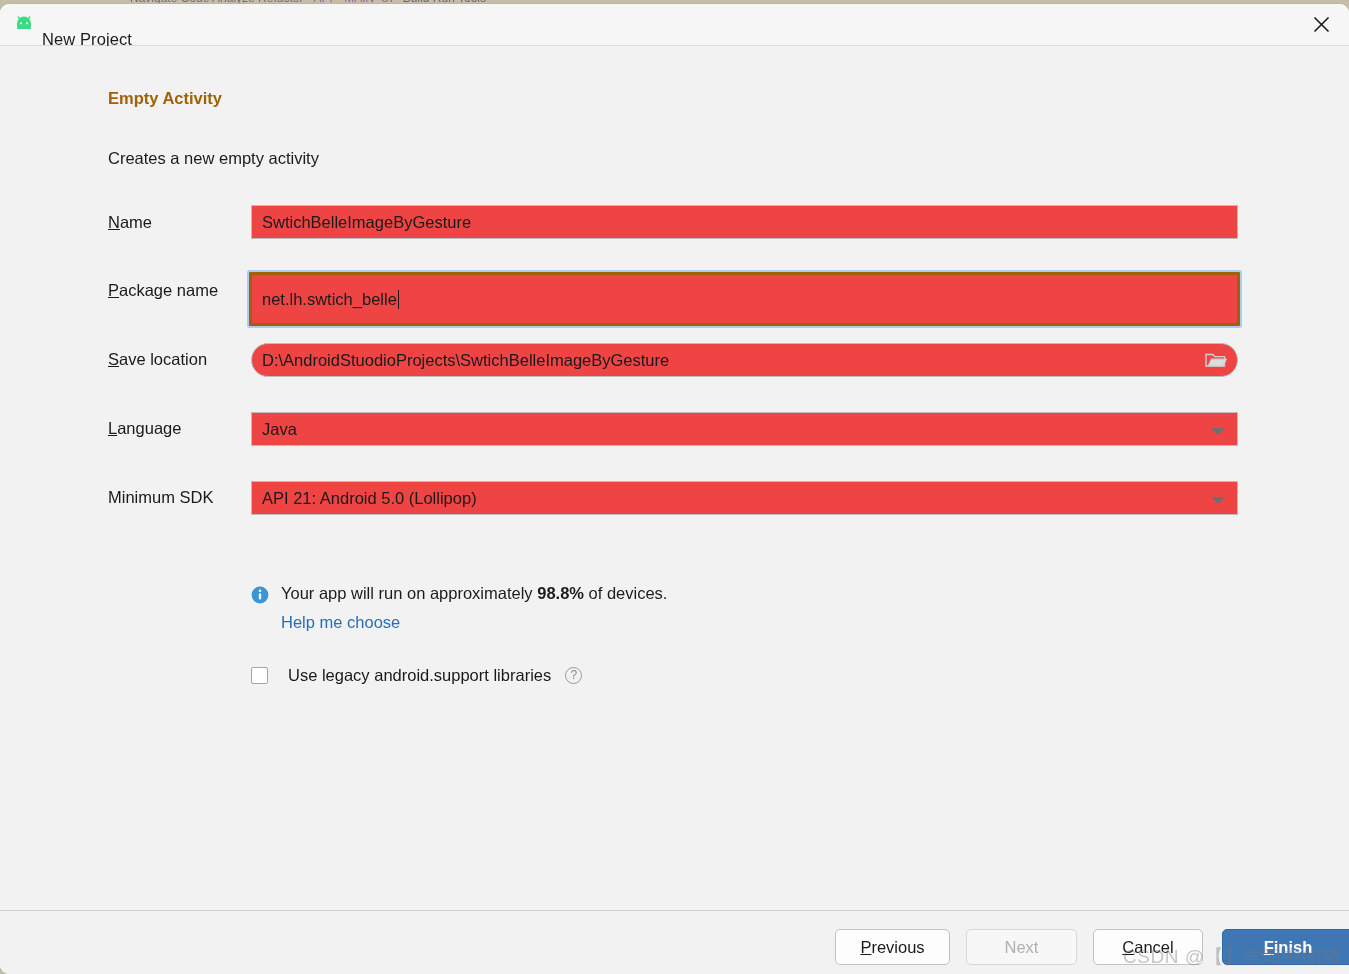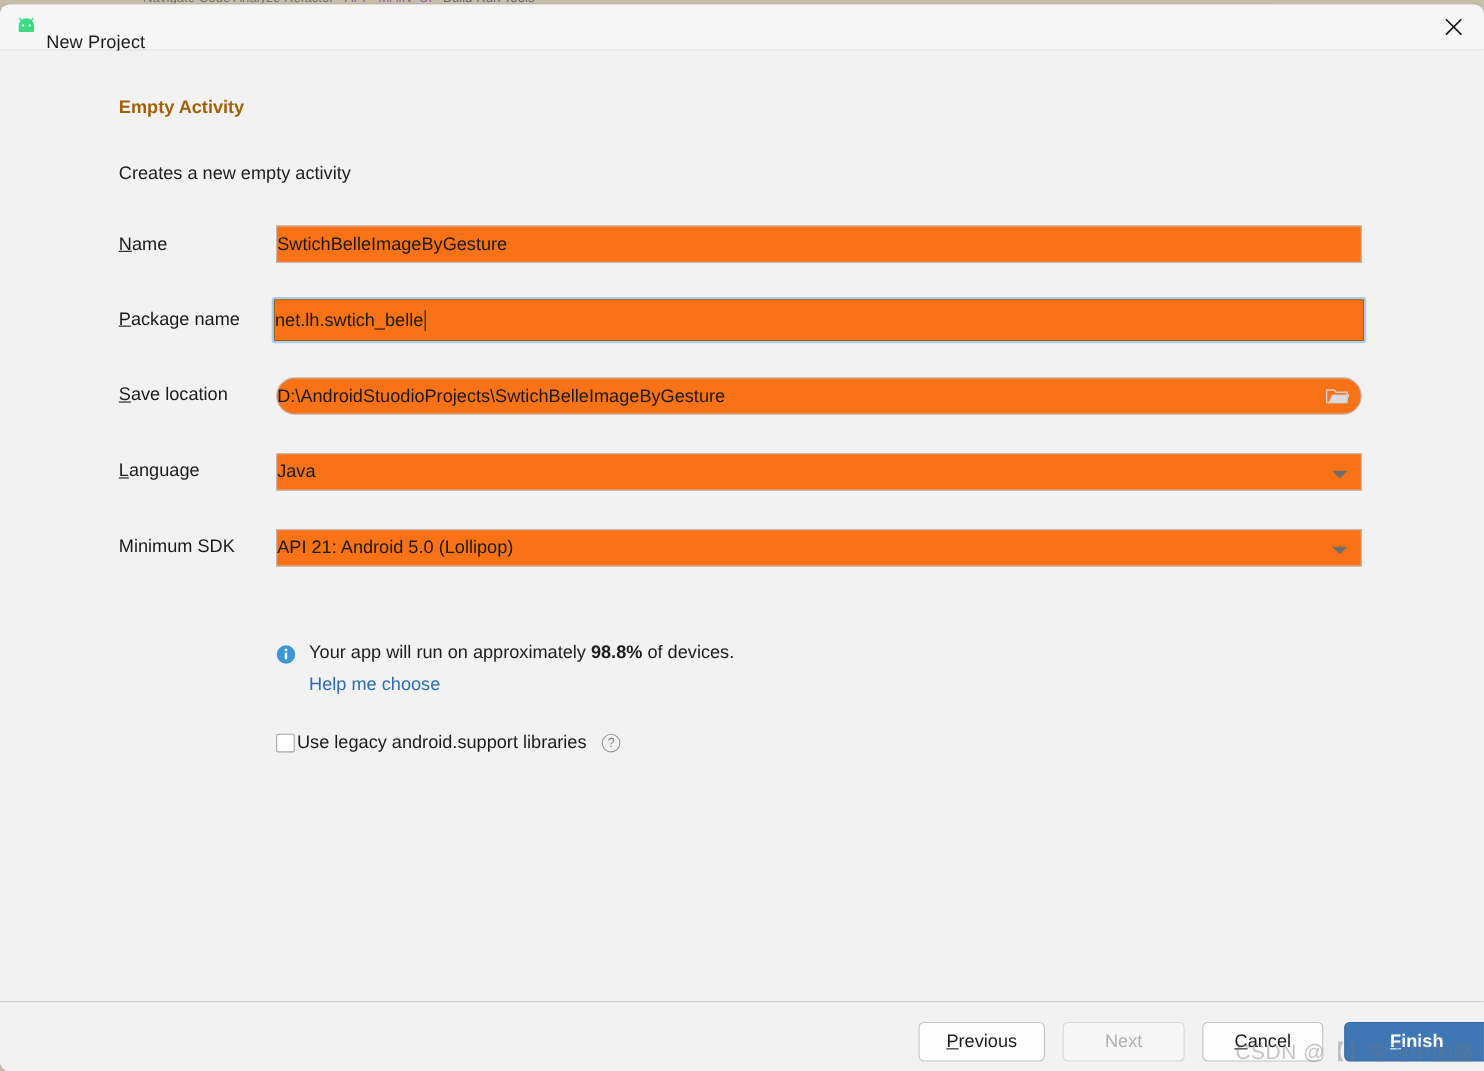--- a/index.html
+++ b/index.html
@@ -106,34 +106,35 @@
     color: #1a1a1a;
     white-space: nowrap;
   }
   .row-label u { text-decoration: underline; text-underline-offset: 1px; }
 
   .field {
     position: absolute;
     left: 251px;
     width: 987px;
     height: 34px;
-    background: #f97316;
+    background: #ef4444;
     border: 1px solid #bdbdbd;
     box-sizing: border-box;
     font-size: 16.5px;
     color: #1a1a1a;
     display: flex;
     align-items: center;
+    padding-left: 10px;
     box-sizing: border-box;
   }
   .field.focused {
     left: 249px;
     width: 991px;
-    height: 38px;
-    border: 1px solid #a16207;
+    height: 54px;
+    border: 3px solid #a16207;
     box-shadow: 0 0 0 2px #a8cdee;
     border-radius: 1px;
   }
   .caret {
     display: inline-block;
     width: 1px;
     height: 19px;
     background: #1a1a1a;
     margin-left: 1px;
     vertical-align: middle;
@@ -183,21 +184,21 @@
     align-items: center;
   }
   .cb-box {
     width: 17px; height: 17px;
     background: #fff;
     border: 1.5px solid #a5a5a5;
     border-radius: 2px;
     box-sizing: border-box;
   }
   .cb-label {
-    margin-left: 2px;
+    margin-left: 20px;
     font-size: 16.5px;
     color: #1a1a1a;
   }
   .help-q {
     margin-left: 14px;
     width: 17px; height: 17px;
     border: 1.4px solid #9a9a9a;
     border-radius: 50%;
     color: #8a8a8a;
     font-size: 12px;

